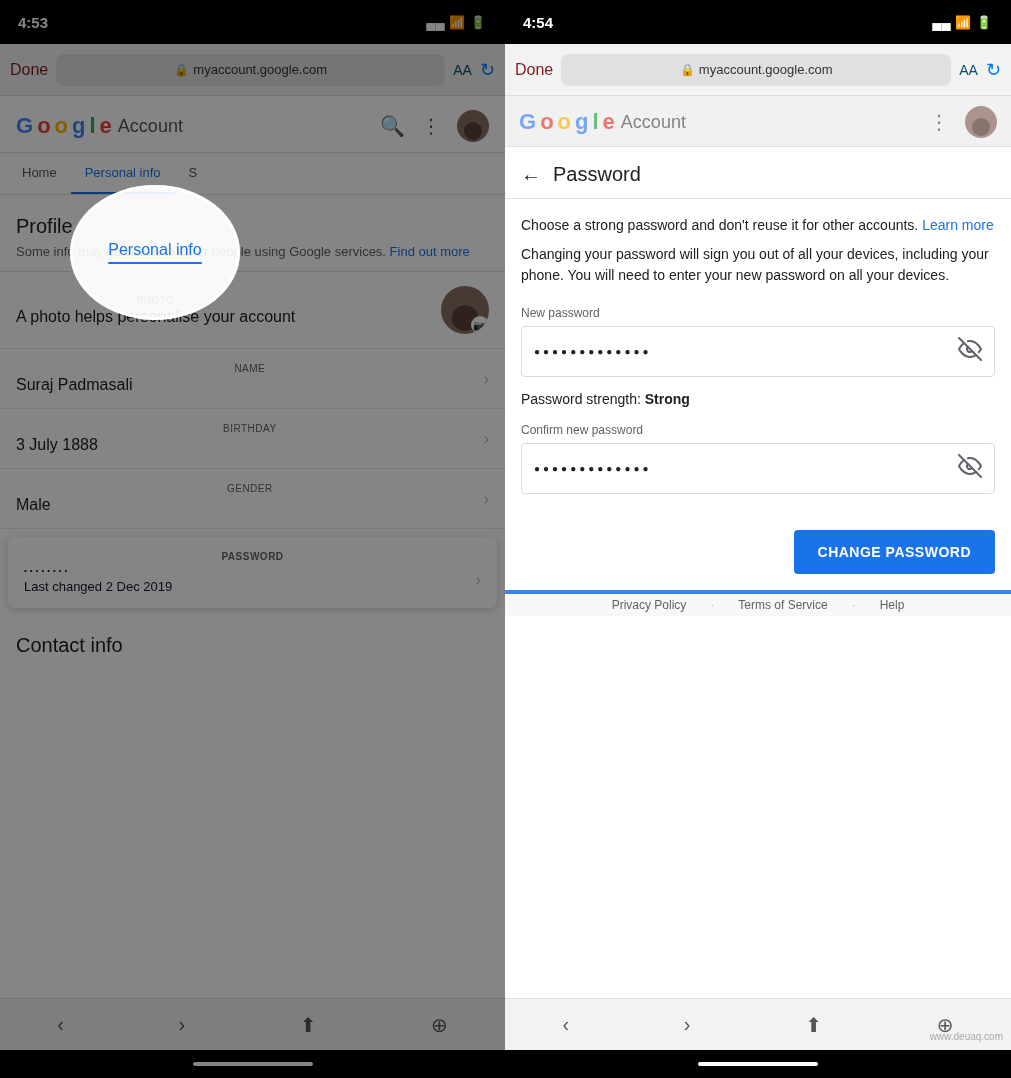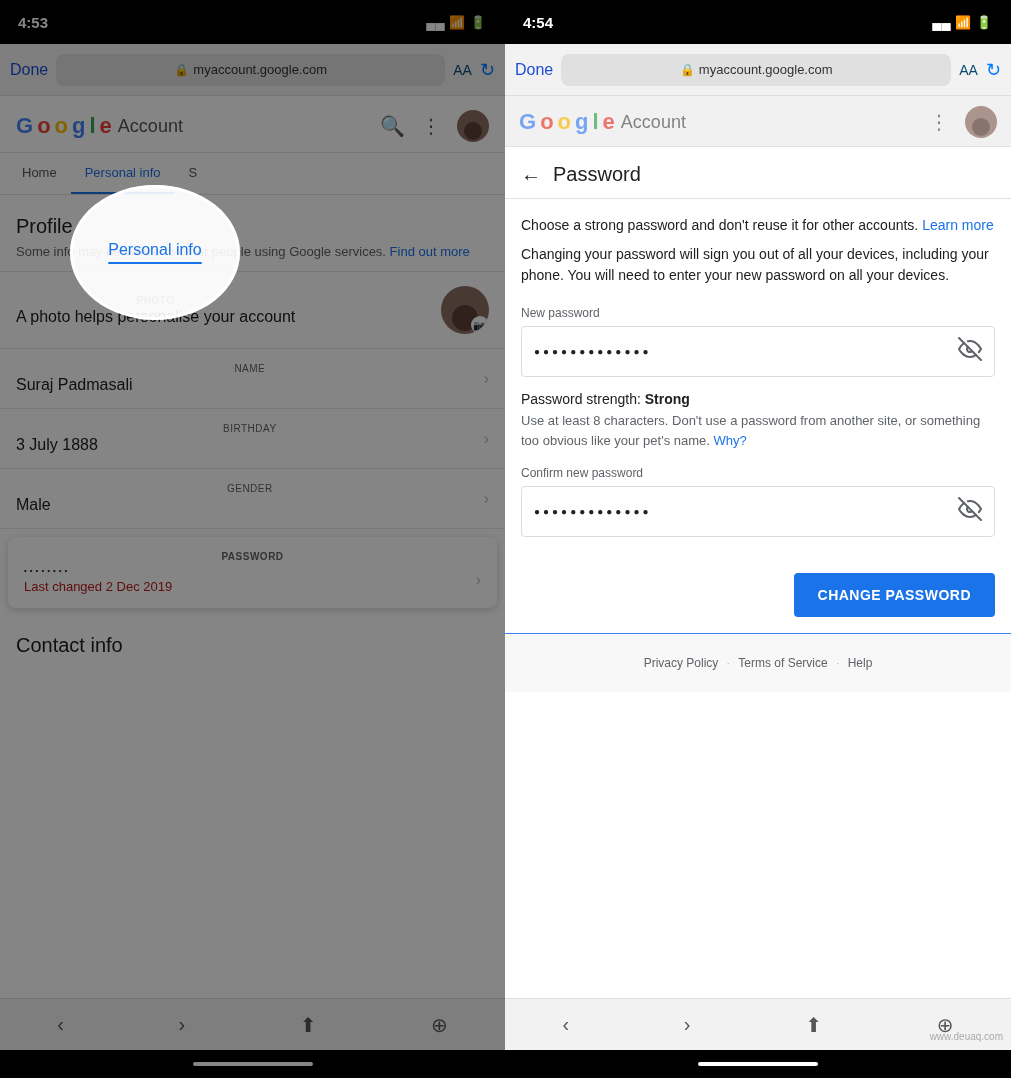--- a/index.html
+++ b/index.html
@@ -54,21 +54,21 @@
       height: 52px;
       background: #f2f2f2;
       display: flex;
       align-items: center;
       padding: 0 10px;
       gap: 8px;
       border-bottom: 1px solid #ddd;
       flex-shrink: 0;
     }
     .browser-done {
-      color: #1d4ed8;
+      color: #7f1d1d;
       font-size: 16px;
       font-weight: 400;
       white-space: nowrap;
     }
     .browser-url-bar {
       flex: 1;
       background: #e0e0e0;
       border-radius: 8px;
       height: 32px;
       display: flex;
@@ -287,21 +287,21 @@
       margin-bottom: 4px;
     }
     .password-dots {
       font-size: 8px;
       color: #202124;
       letter-spacing: 3px;
       margin-bottom: 4px;
     }
     .password-last-changed {
       font-size: 13px;
-      color: #b91c1c;
+      color: #0f172a;
     }
     .password-row-inner {
       display: flex;
       align-items: center;
       justify-content: space-between;
     }
 
     .contact-section-header {
       padding: 14px 16px 8px;
       background: #fff;
@@ -446,26 +446,26 @@
       font-weight: 600;
       letter-spacing: 0.5px;
       cursor: pointer;
       margin-top: 16px;
       float: right;
     }
 
     
     .footer-links {
       background: #f8f8f8;
-      padding: 22px;
+      padding: 4px;
       display: flex;
       align-items: center;
       justify-content: center;
-      gap: 8px;
-      border-top: 1px solid #3b82f6;
+      gap: 24px;
+      border-top: 4px solid #3b82f6;
     }
     .footer-link {
       font-size: 12px;
       color: #5f6368;
     }
     .footer-separator {
       color: #bbb;
       font-size: 12px;
     }
 
@@ -705,24 +705,20 @@
             <path d="M14.12 14.12a3 3 0 1 1-4.24-4.24"></path>
           </svg>
         </span>
       </div>
 
       <div class="strength-section">
         <div class="strength-text">
           <span>Password strength:</span>
           <strong>Strong</strong>
         </div>
-        <div class="strength-hint">
-          <span>Use at least 8 characters. Don't use a password from another site, or something too obvious like your pet's name.</span>
-          <a>Why?</a>
-        </div>
       </div>
 
       <div class="field-label">Confirm new password</div>
       <div class="password-field-wrapper">
         <span class="password-dots-field">●●●●●●●●●●●●●</span>
         <span class="eye-icon">
           <svg width="24" height="24" viewBox="0 0 24 24" fill="none" stroke="#5f6368" stroke-width="2" stroke-linecap="round" stroke-linejoin="round">
             <path d="M17.94 17.94A10.07 10.07 0 0 1 12 20c-7 0-11-8-11-8a18.45 18.45 0 0 1 5.06-5.94"></path>
             <path d="M9.9 4.24A9.12 9.12 0 0 1 12 4c7 0 11 8 11 8a18.5 18.5 0 0 1-2.16 3.19"></path>
             <line x1="1" y1="1" x2="23" y2="23"></line>

